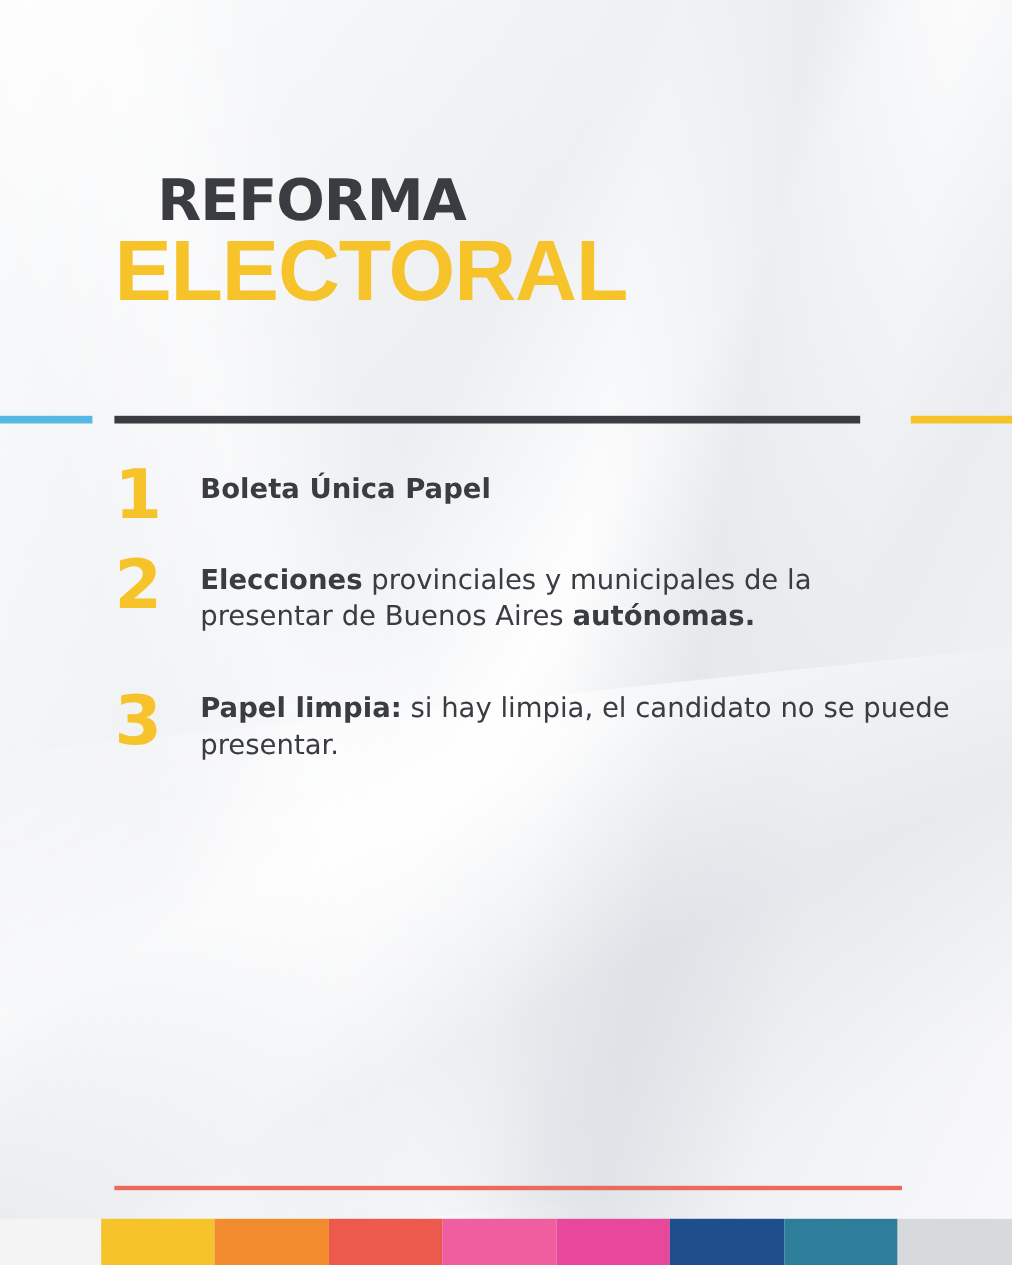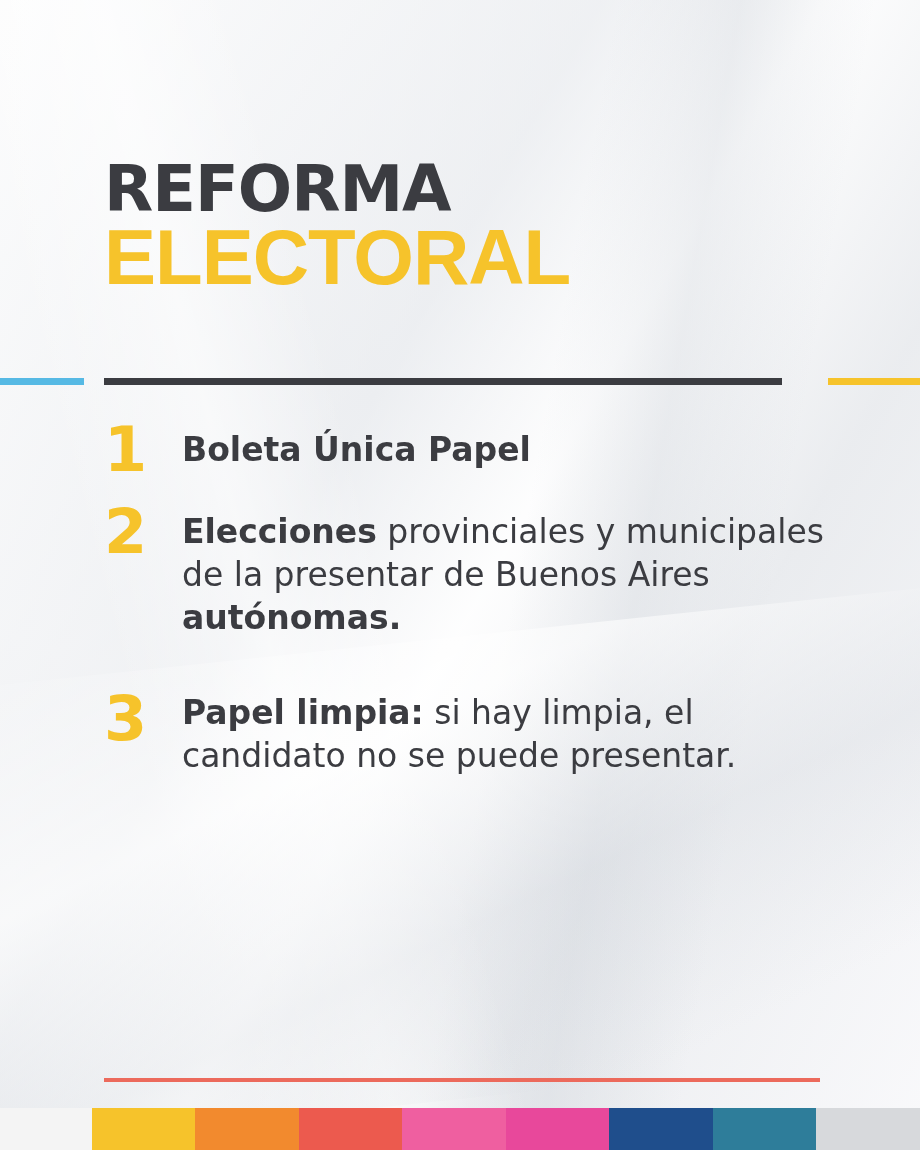--- a/index.html
+++ b/index.html
@@ -42,26 +42,27 @@
     pointer-events: none;
   }
 
   
   .title-block {
     position: absolute;
     left: 104px;
     top: 160px;
   }
   .title-line1 {
-    font-size: 64px;
+    font-size: 52px;
     line-height: 0.92;
     font-weight: 900;
     letter-spacing: -1px;
     color: #3b3c41;
     font-family: "DejaVu Sans", sans-serif;
+    margin-left: 39px;
   }
   .title-line2 {
     font-size: 78px;
     line-height: 0.98;
     font-weight: 900;
     letter-spacing: -1px;
     color: #f6c32b;
     font-family: Liberation Sans, sans-serif;
   }
 
@@ -114,21 +115,21 @@
     width: 78px;
     flex: 0 0 78px;
     color: #f6c32b;
     font-family: "DejaVu Sans", sans-serif;
     font-weight: 900;
     font-size: 62px;
     line-height: 1.0;
     margin-top: -6px;
   }
   .text {
-    font-size: 33px;
+    font-size: 25px;
     line-height: 1.3;
     color: #3b3c41;
     font-family: "DejaVu Sans", sans-serif;
     font-weight: 400;
     padding-top: 4px;
   }
   .text b {
     font-weight: 900;
   }
   .item-1 .text { font-weight: 900; }

